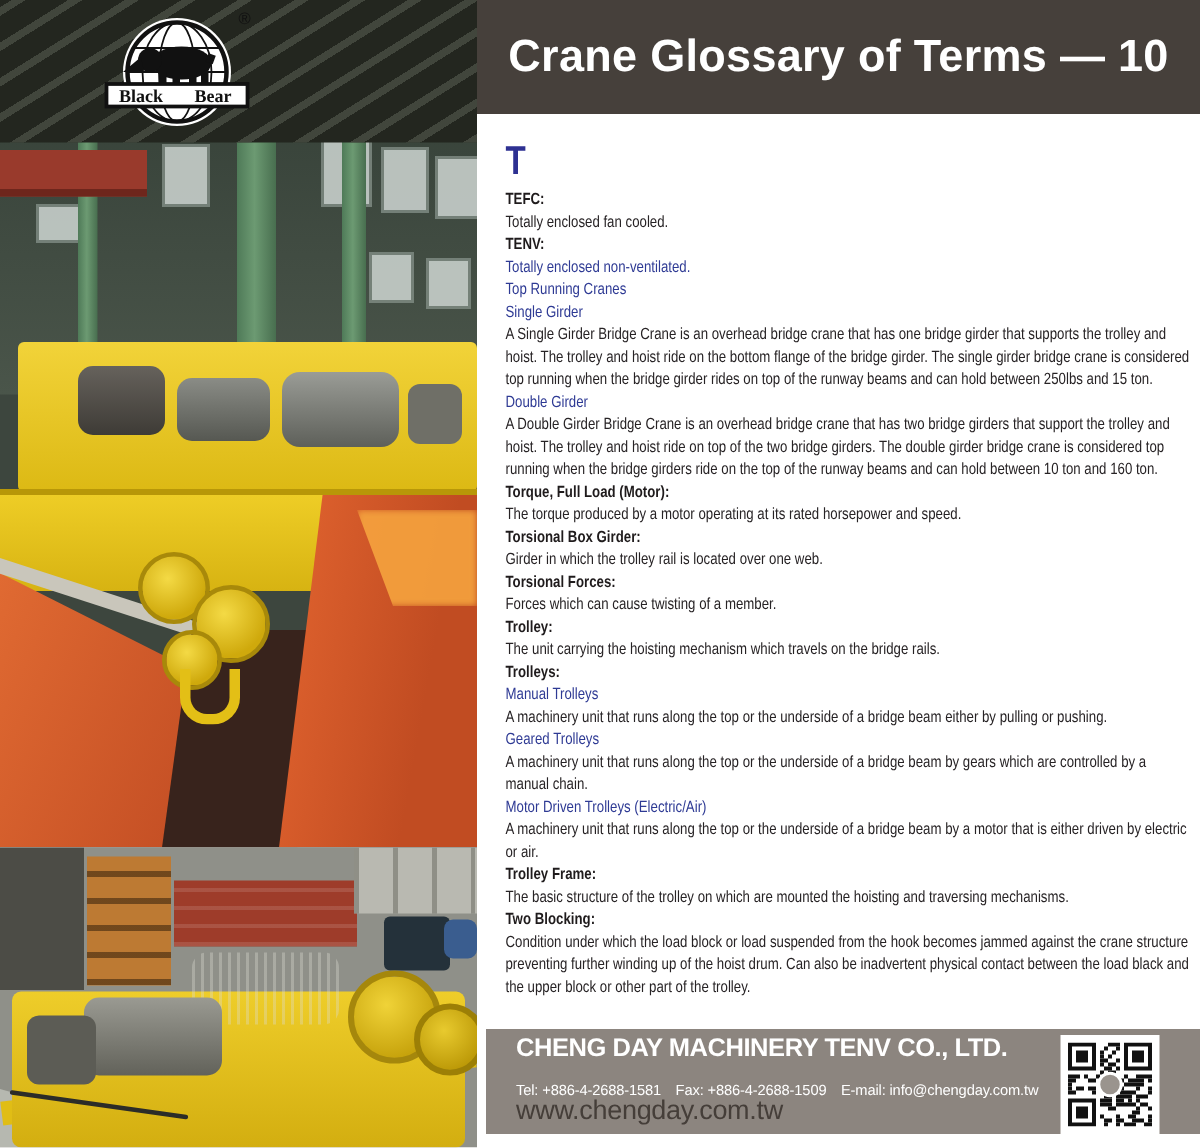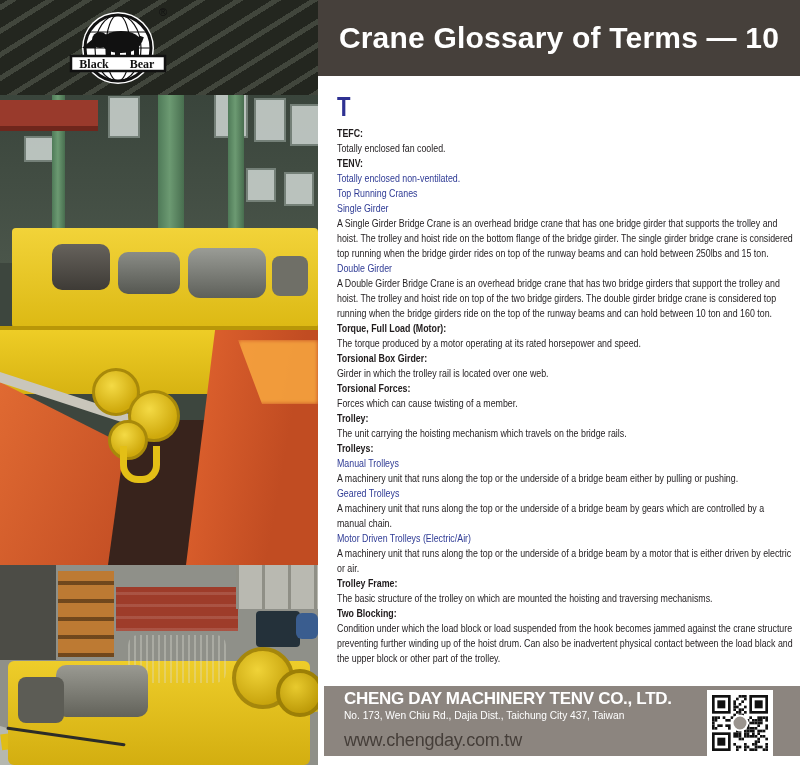--- a/index.html
+++ b/index.html
@@ -238,21 +238,25 @@
       <div class="entry def">A machinery unit that runs along the top or the underside of a bridge beam by a motor that is either driven by electric or air.</div>
       <div class="entry term">Trolley Frame:</div>
       <div class="entry def">The basic structure of the trolley on which are mounted the hoisting and traversing mechanisms.</div>
       <div class="entry term">Two Blocking:</div>
       <div class="entry def">Condition under which the load block or load suspended from the hook becomes jammed against the crane structure preventing further winding up of the hoist drum. Can also be inadvertent physical contact between the load black and the upper block or other part of the trolley.</div>
     </div>
 </div>
 
 <div id="footer">
   <div class="company">CHENG DAY MACHINERY TENV CO., LTD.</div>
-  <div class="addr">No. 173, Wen Chiu Rd., Dajia Dist., Taichung City 437, Taiwan</div>
+  <div class="contact">
+    <span>Tel: +886-4-2688-1581</span>
+    <span>Fax: +886-4-2688-1509</span>
+    <span>E-mail: info@chengday.com.tw</span>
+  </div>
   <div class="url">www.chengday.com.tw</div>
   <div id="qr">
       <svg id="qr-svg" width="56" height="56">
         <rect x="26.666666666666664" y="0" width="2.6666666666666665" height="2.6666666666666665" fill="#111"></rect>
         <rect x="29.333333333333332" y="0" width="2.6666666666666665" height="2.6666666666666665" fill="#111"></rect>
         <rect x="32" y="0" width="2.6666666666666665" height="2.6666666666666665" fill="#111"></rect>
         <rect x="24" y="2.6666666666666665" width="2.6666666666666665" height="2.6666666666666665" fill="#111"></rect>
         <rect x="32" y="2.6666666666666665" width="2.6666666666666665" height="2.6666666666666665" fill="#111"></rect>
         <rect x="21.333333333333332" y="5.333333333333333" width="2.6666666666666665" height="2.6666666666666665" fill="#111"></rect>
         <rect x="29.333333333333332" y="5.333333333333333" width="2.6666666666666665" height="2.6666666666666665" fill="#111"></rect>

